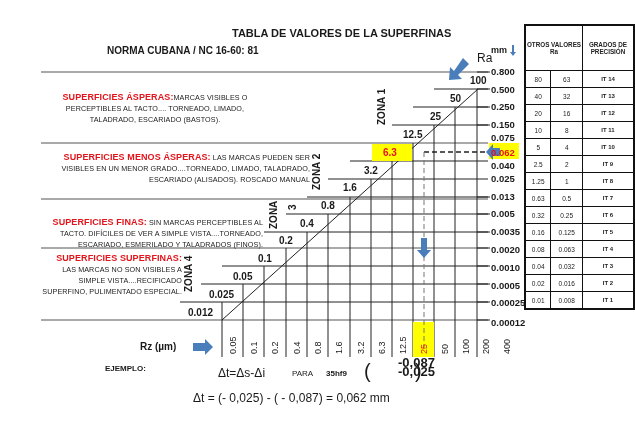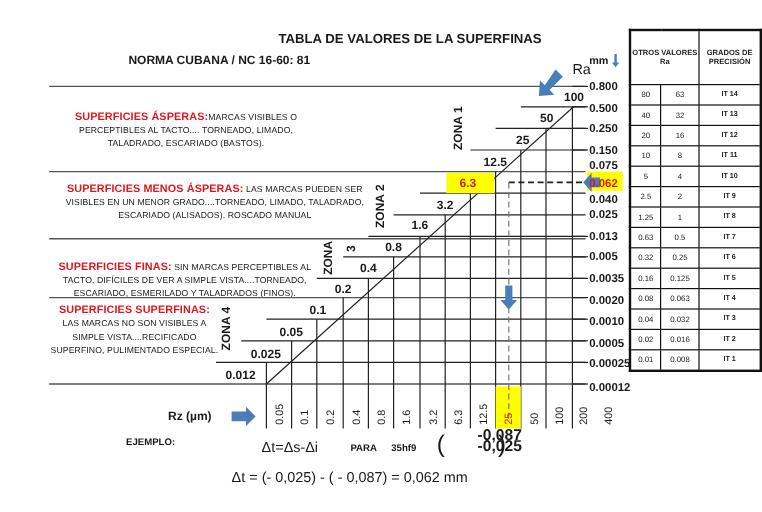--- a/index.html
+++ b/index.html
@@ -1,29 +1,29 @@
 <!DOCTYPE html>
 <html><head>
 <meta charset="utf-8">
 <style>
   html,body{margin:0;padding:0;background:#fff;}
   body{width:635px;height:427px;position:relative;overflow:hidden;font-family:"Liberation Sans",sans-serif;color:#1a1a1a;}
   .abs{position:absolute;}
   .title{left:232px;top:27px;font-size:11px;font-weight:bold;}
   .norma{left:107px;top:45px;font-size:10px;font-weight:bold;}
-  .zone-desc{position:absolute;font-size:7.2px;text-align:center;line-height:11px;letter-spacing:0.1px;}
+  .zone-desc{position:absolute;font-size:7.2px;text-align:right;line-height:11px;letter-spacing:0.1px;}
   .zone-desc .red{color:#e3141b;font-weight:bold;font-size:9px;}
   svg text{font-family:"Liberation Sans",sans-serif;}
   table.side{position:absolute;left:524px;top:24px;border-collapse:collapse;border:2px solid #111;}
   table.side td{border:1px solid #111;font-size:6.5px;text-align:center;padding:0;height:16px;color:#222;}
   table.side td.h{height:44px;font-size:6.3px;font-weight:bold;}
   table.side td.it{font-weight:bold;font-size:6px;}
   .ej{left:105px;top:364px;font-size:8px;font-weight:bold;}
   .f1{left:218px;top:366px;font-size:12px;}
-  .para{left:292px;top:369px;font-size:8px;font-weight:bold;}
+  .para{left:292px;top:369px;font-size:8px;font-weight:normal;}
   .code{left:326px;top:369px;font-size:8px;font-weight:bold;}
   .paren{font-size:20px;top:360px;}
   .tol{left:398px;font-size:13px;font-weight:bold;}
   .f2{left:193px;top:391px;font-size:12px;}
 </style>
 </head>
 <body>
 
 <div class="abs title">TABLA DE VALORES DE LA SUPERFINAS</div>
 <div class="abs norma">NORMA CUBANA / NC 16-60: 81</div>

